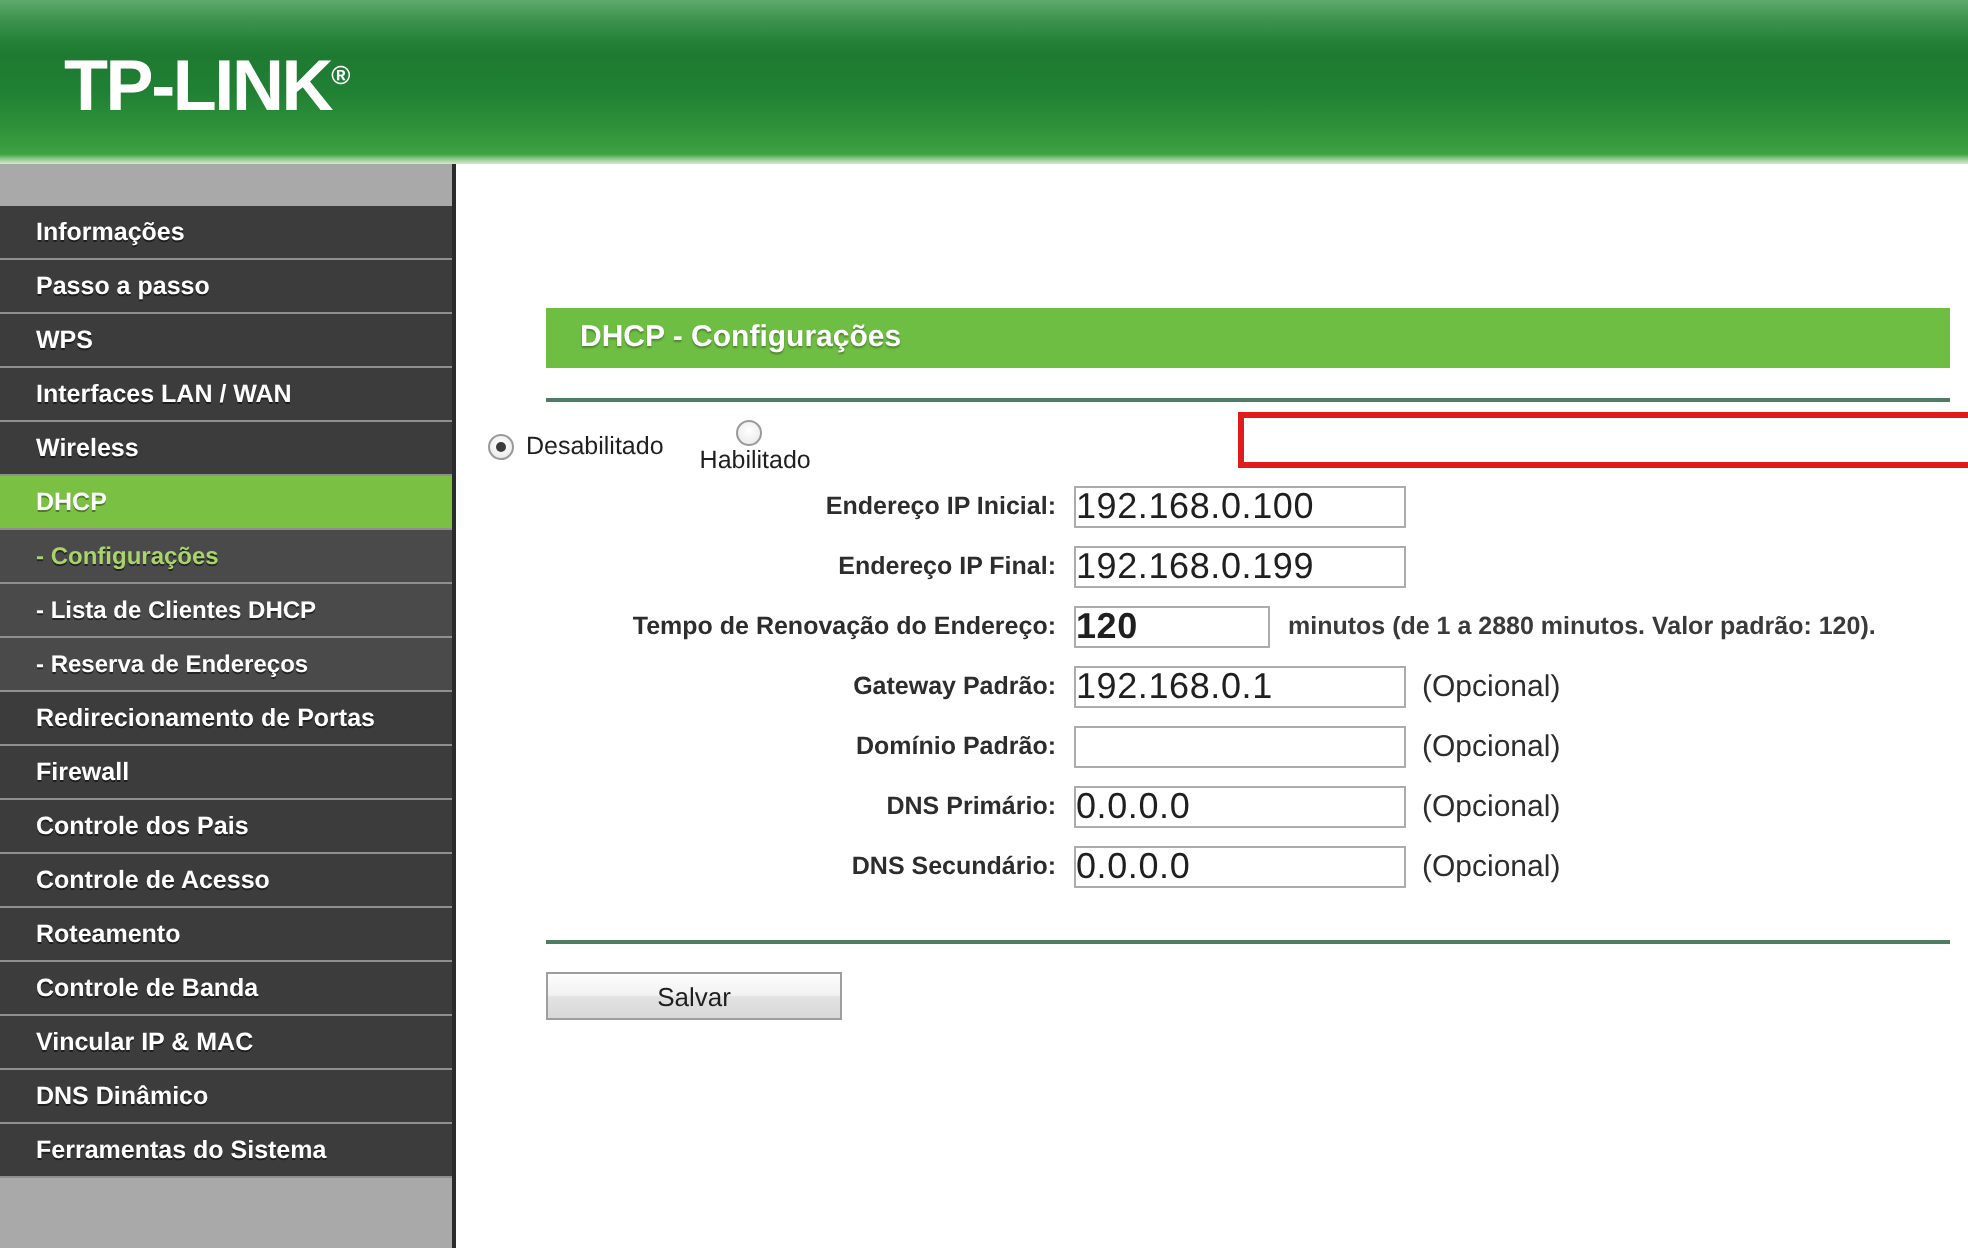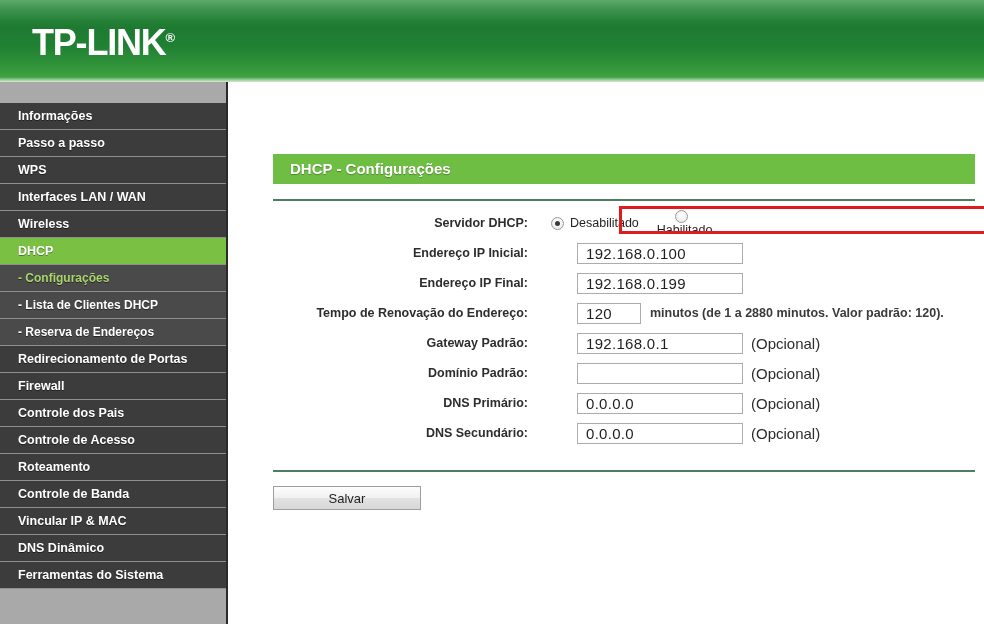--- a/index.html
+++ b/index.html
@@ -173,31 +173,30 @@
     font-weight: bold;
     color: #2d2d2d;
     padding-right: 9px;
     box-sizing: border-box;
     white-space: nowrap;
   }
   .field {
     height: 21px;
     border: 1px solid #acacac;
     background: #ffffff;
-    font-size: 15px;
+    font-size: 18px;
     color: #1f1f1f;
-    padding: 0 8px;
+    padding: 0 0;
     box-sizing: border-box;
     font-family: "Liberation Sans", sans-serif;
     outline: none;
     letter-spacing: 0.3px;
-    margin-left: 40px;
   }
   .field.wide { width: 166px; }
-  .field.narrow { width: 64px; }
+  .field.narrow { width: 98px; font-weight: bold; }
   .hint {
     font-size: 12.5px;
     color: #3a3a3a;
     margin-left: 9px;
     white-space: nowrap;
   }
   .hint.bold { font-weight: bold; }
   .optional {
     font-size: 15px;
     color: #2d2d2d;
@@ -312,21 +311,20 @@
 
   <div class="content">
 
     <div class="title-bar">DHCP - Configurações</div>
 
     <div class="divider top"></div>
 
     <div class="form">
 
       <div class="radio-row">
-        <div class="form-label">Servidor DHCP:</div>
         <div class="radio-wrap">
           <span class="radio checked"></span>
           <span class="radio-label">Desabilitado</span>
         </div>
         <div class="radio-wrap second">
           <span class="radio"></span>
           <span class="radio-label">Habilitado</span>
         </div>
         <div class="radio-highlight"></div>
       </div>

